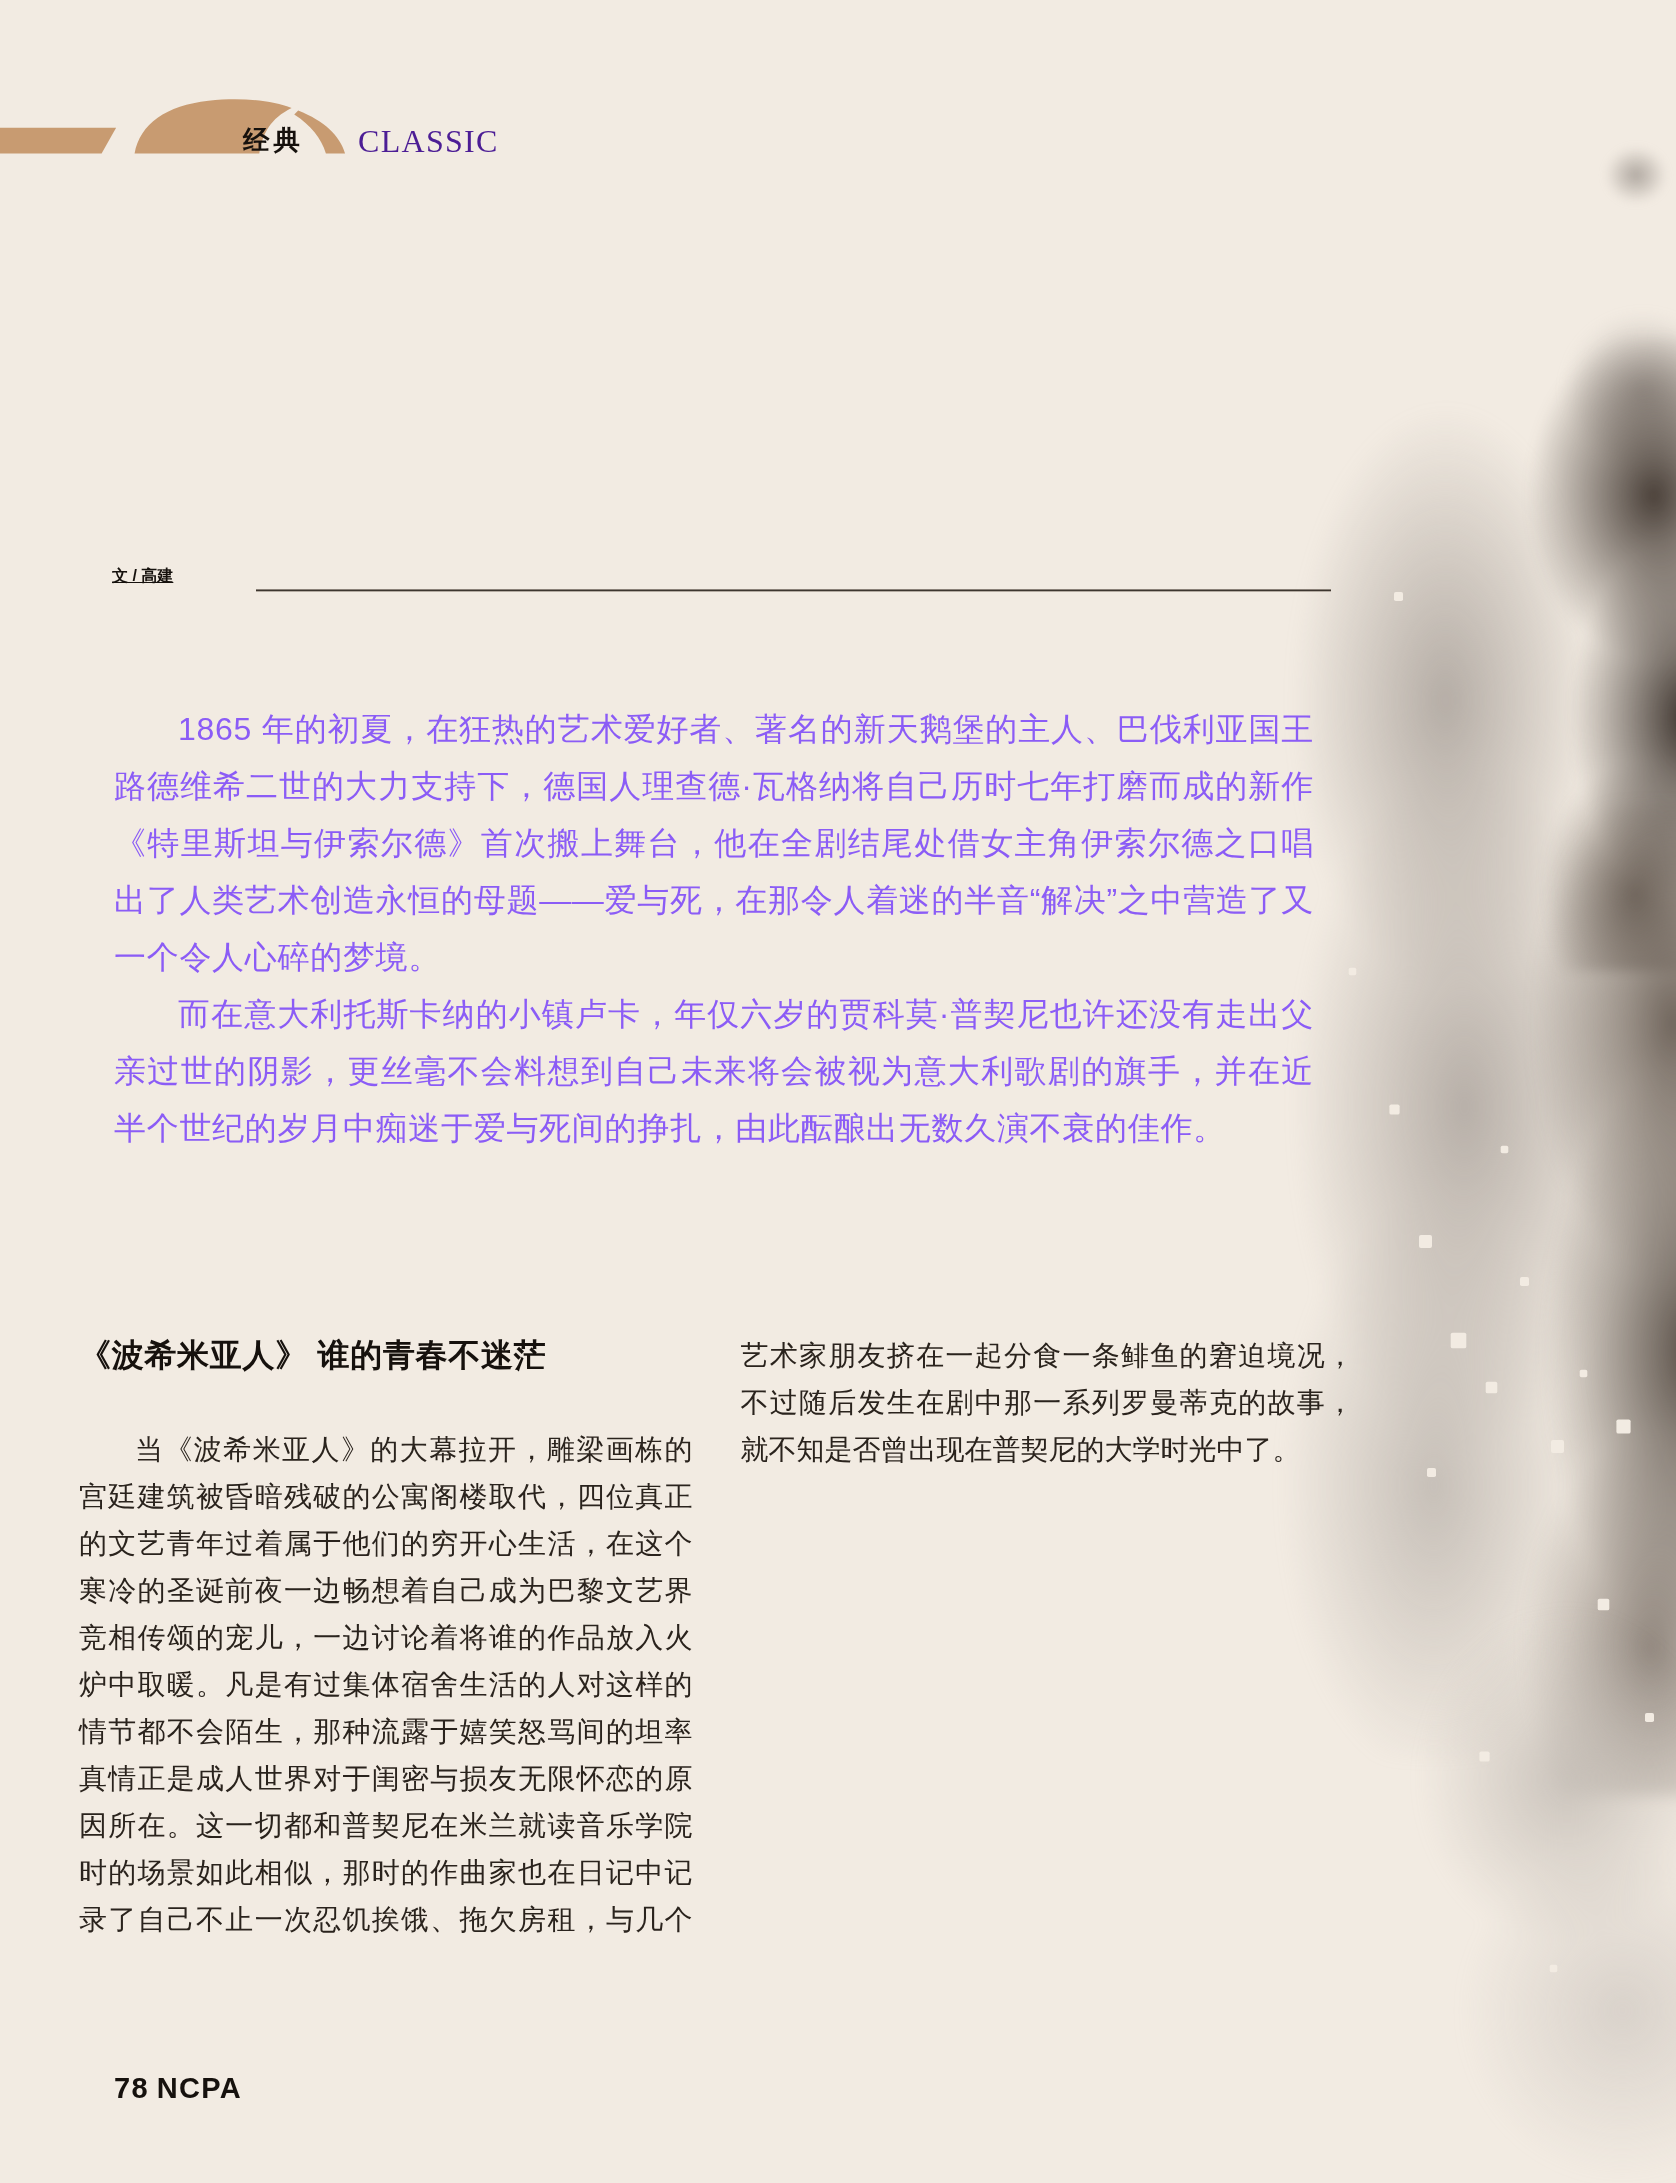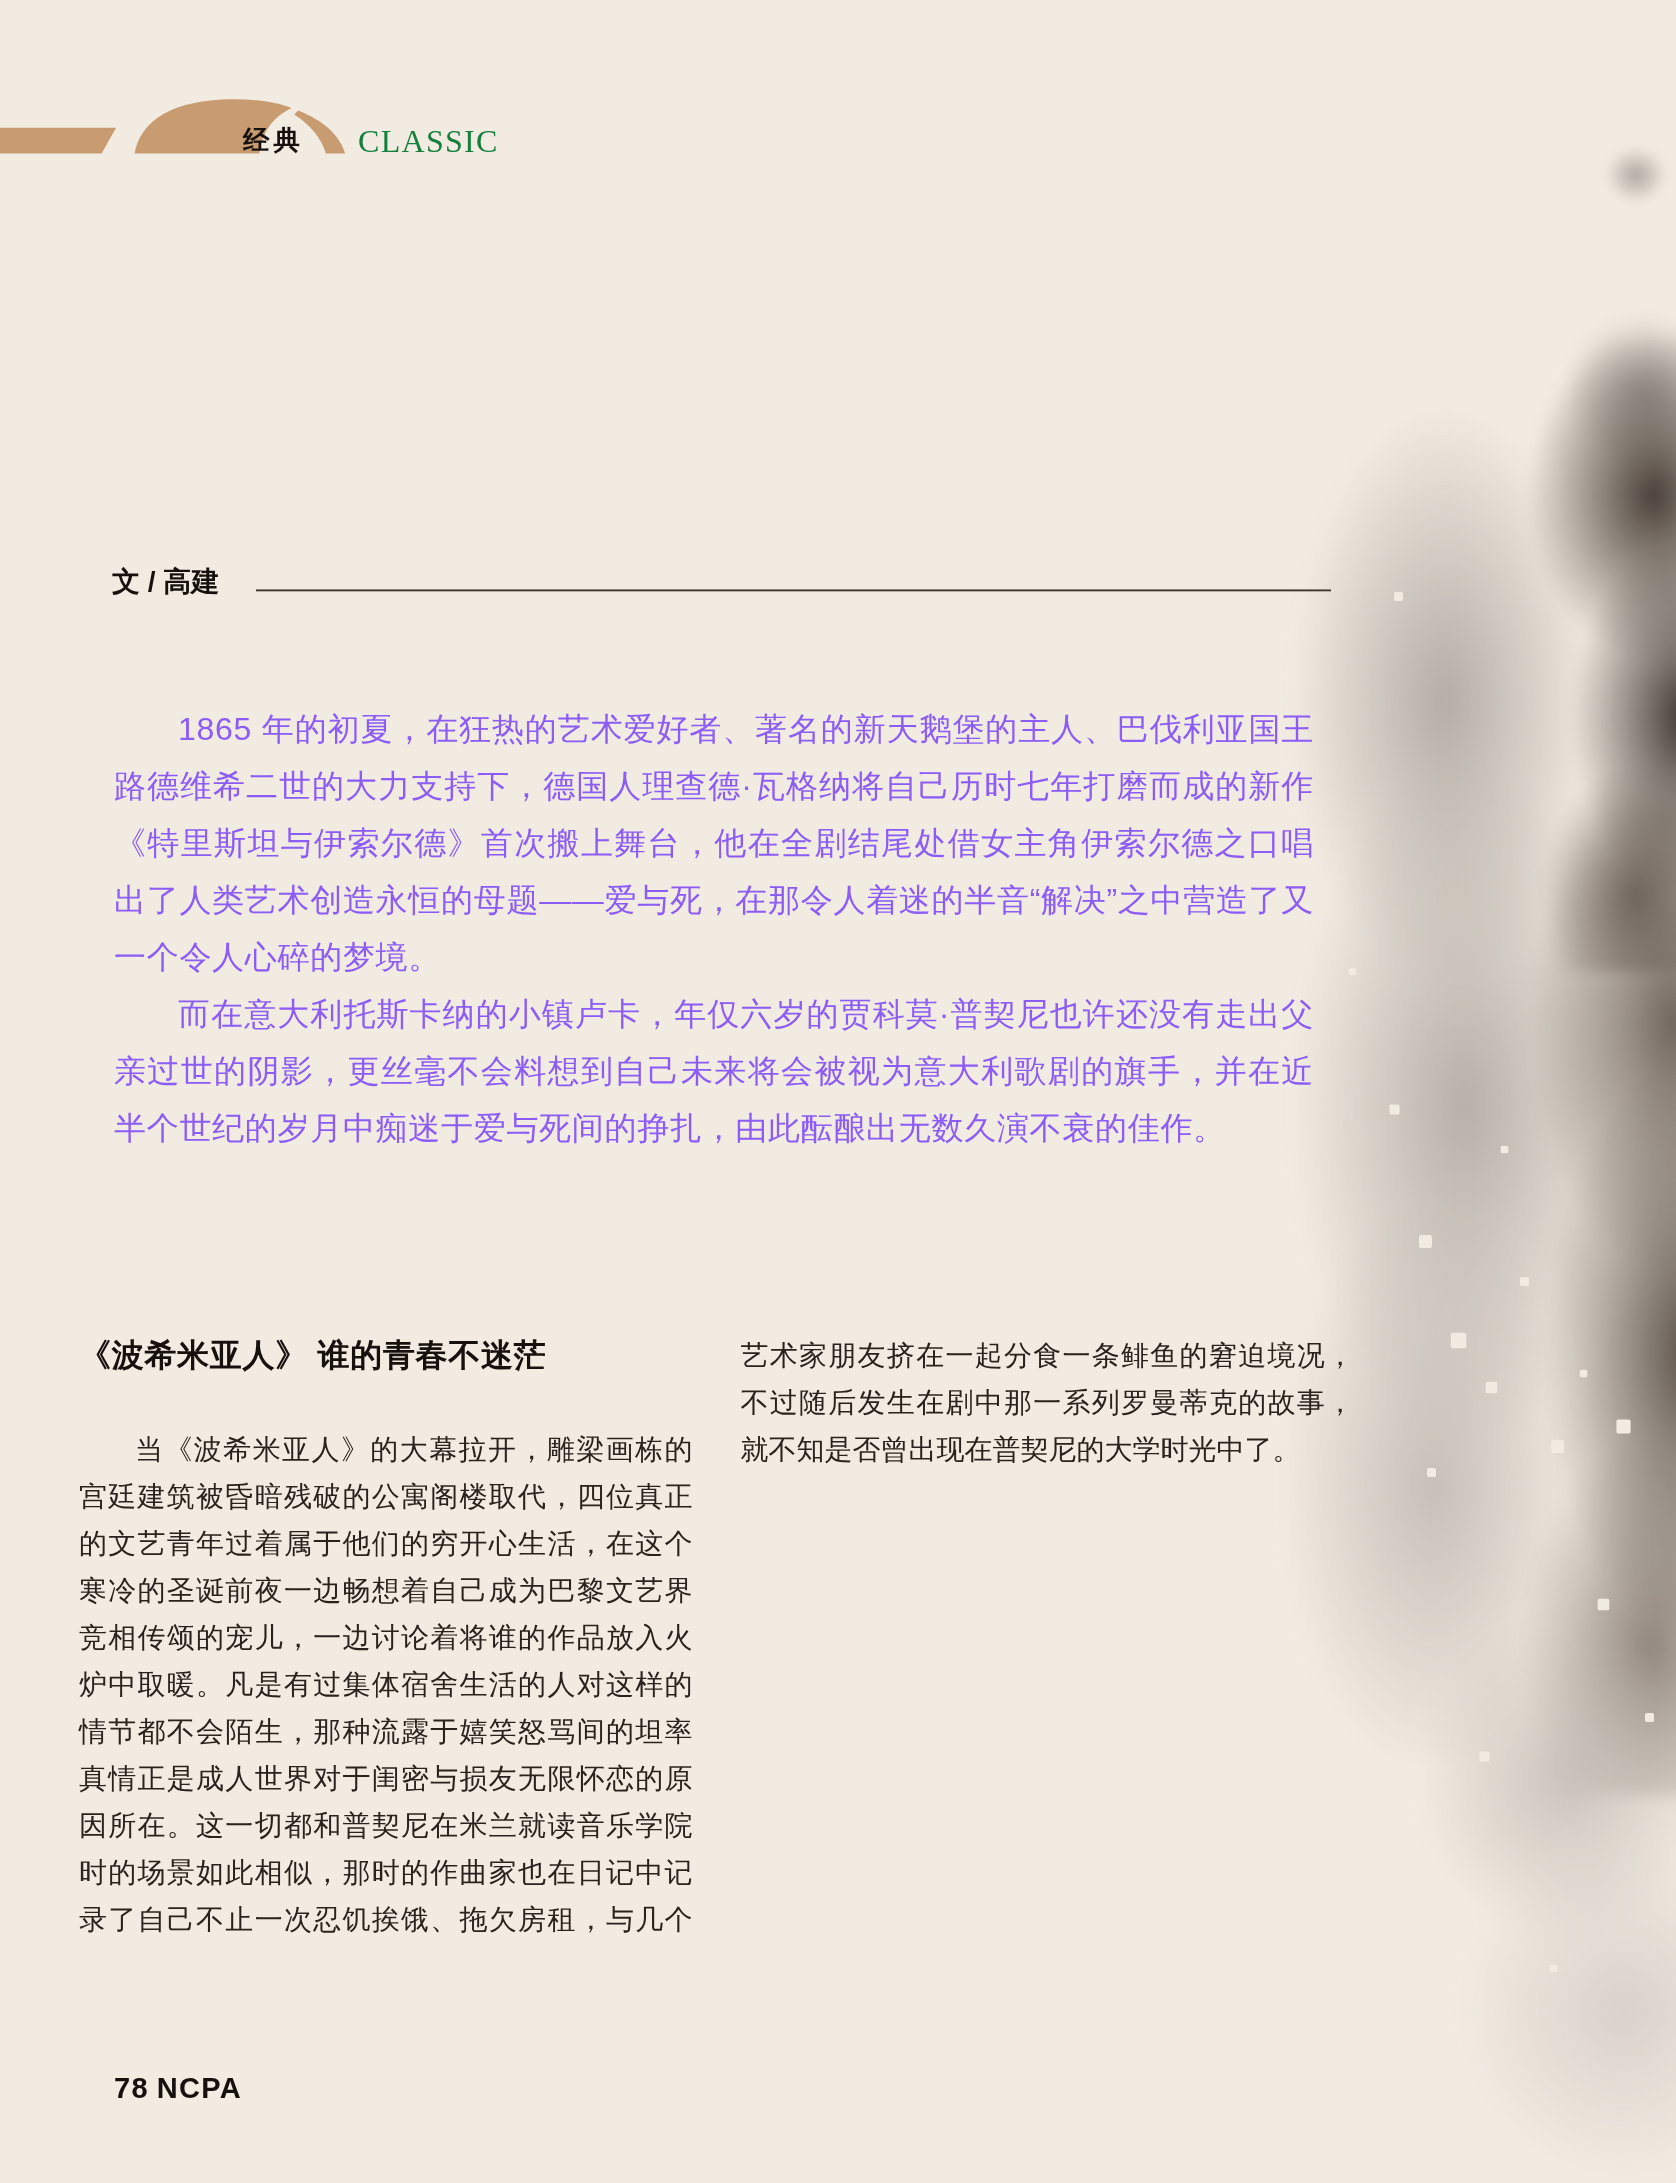--- a/index.html
+++ b/index.html
@@ -73,33 +73,33 @@
   .deco-svg { position:absolute; left:0; top:92px; width:508px; height:74px; }
 
   .section-cn {
     position:absolute; left:243px; top:127px;
     font-size:26.4px; font-weight:bold; letter-spacing:4px; color:#16110d;
     line-height:1;
   }
   .section-en {
     position:absolute; left:358px; top:125px;
     font-family:"Liberation Serif","DejaVu Serif",serif;
-    font-size:32px; letter-spacing:1.3px; color:#15803d; line-height:1;
+    font-size:32px; letter-spacing:1.3px; color:#4c1d95; line-height:1;
   }
 
   .title {
     position:absolute; left:114px; top:352px;
     font-family:"Liberation Serif","DejaVu Serif",serif;
     font-size:100px; font-weight:400; letter-spacing:2px;
     color:#201a15; line-height:1.3; margin:0; white-space:nowrap;
   }
 
   .byline {
     position:absolute; left:112px; top:568px;
-    font-size:28px; font-weight:bold; color:#16110d; line-height:1;
+    font-size:16px; font-weight:bold; color:#16110d; line-height:1;text-decoration:underline;
   }
   .byline-rule {
     position:absolute; left:256px; top:589px; width:1075px; height:1.3px;
     background:#3d362f;
     border-top:1.3px solid #8a8178; border-bottom:1.3px solid #b5aca2;
   }
 
   .intro {
     position:absolute; left:114px; top:701px; width:1200px;
     font-size:32px; line-height:57px; text-align:justify;

